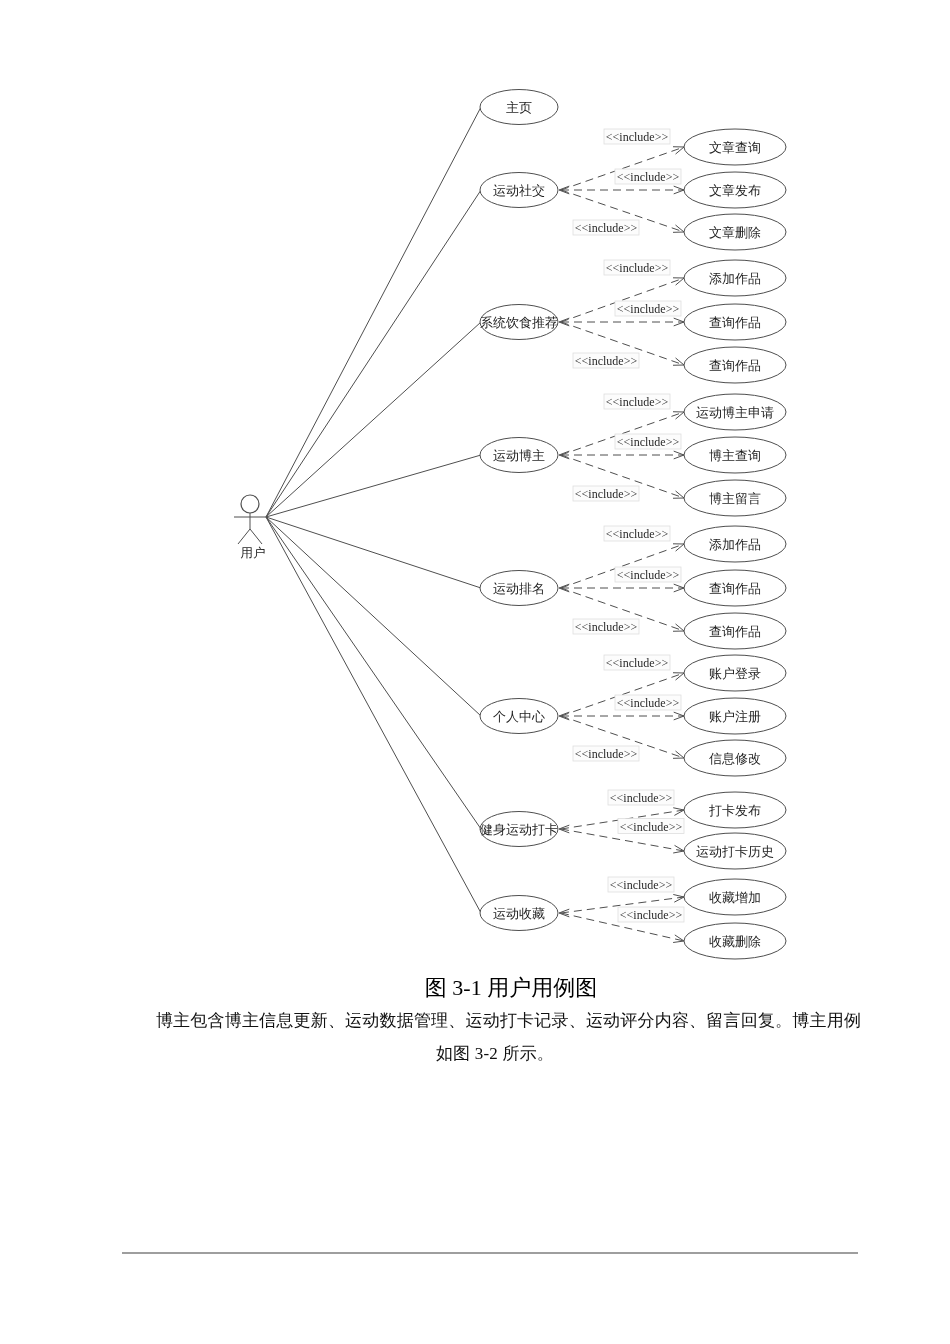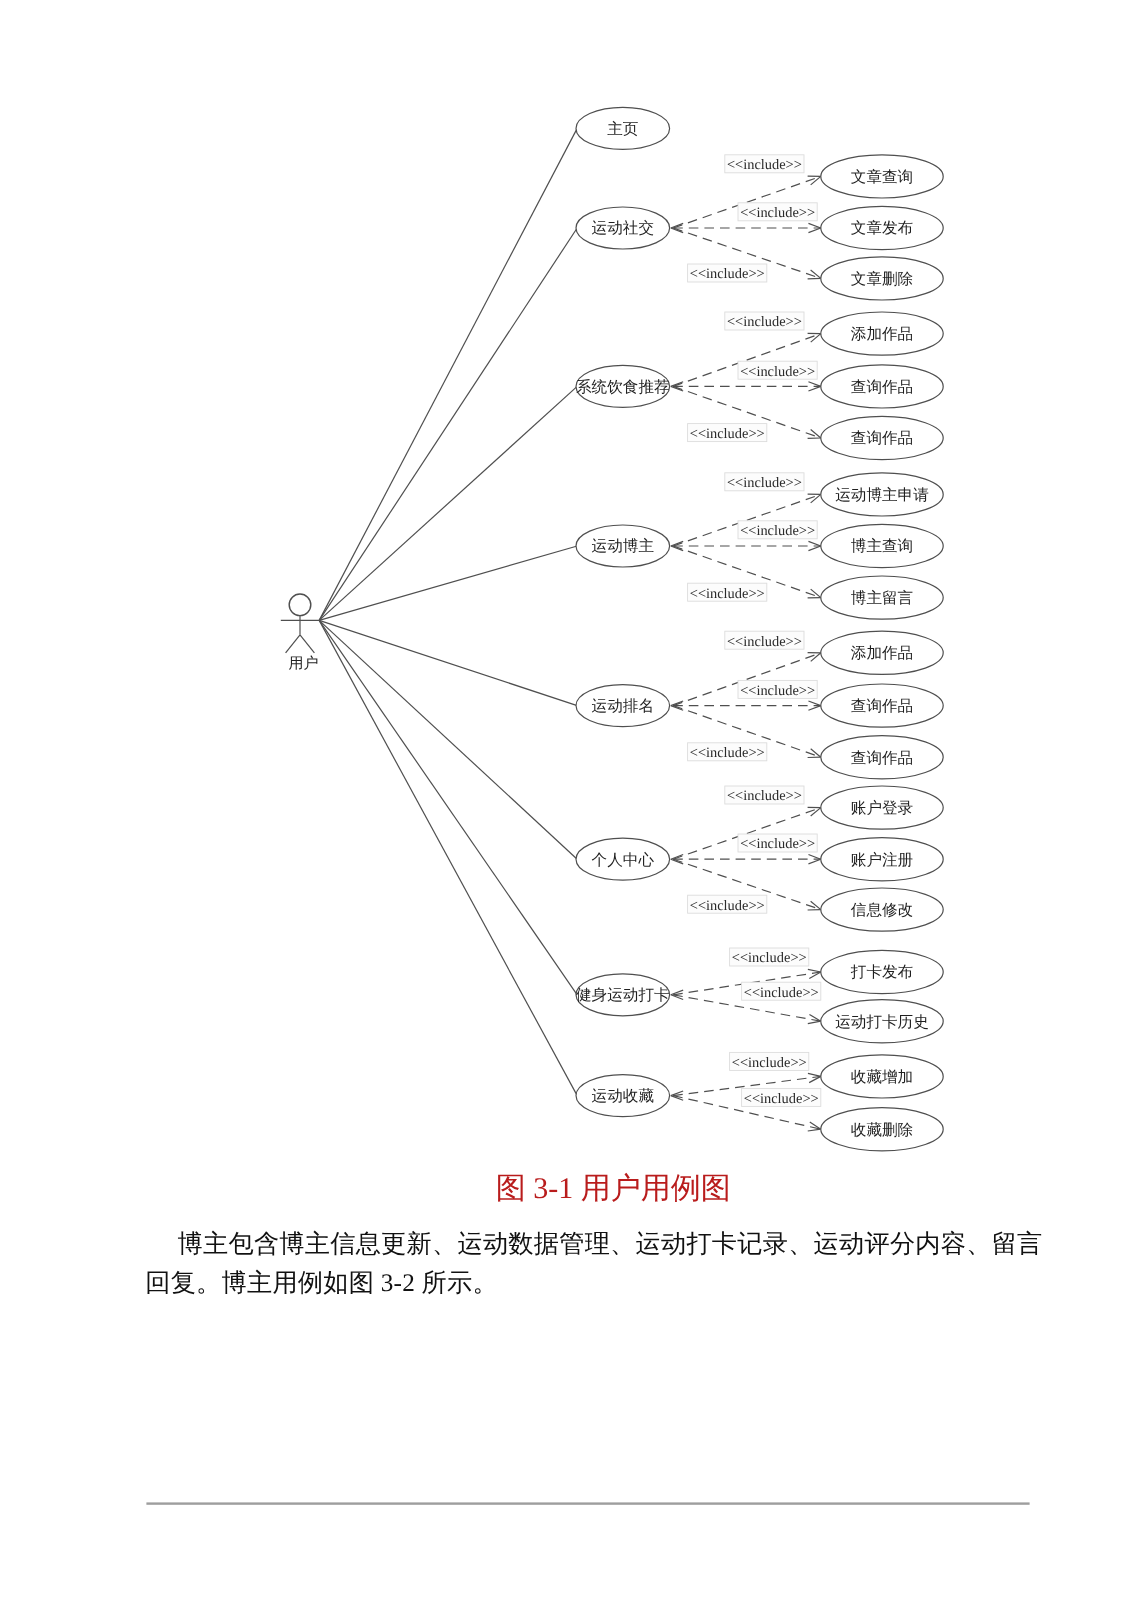--- a/index.html
+++ b/index.html
@@ -7,26 +7,26 @@
   .page{
     position:relative;width:950px;height:1344px;background:#ffffff;
     overflow:hidden;font-family:"Liberation Serif","DejaVu Serif",serif;
   }
   #diagram-svg{position:absolute;left:0;top:0;}
   .dg-text{font-family:"Liberation Serif","DejaVu Serif",serif;font-size:13px;fill:#1f1f1f;}
   .dg-text-small{font-family:"Liberation Serif","DejaVu Serif",serif;font-size:12.5px;fill:#1f1f1f;}
   .inc-text{font-family:"Liberation Serif","DejaVu Serif",serif;font-size:12px;fill:#2a2a2a;}
   .caption{
     position:absolute;top:973px;left:511px;transform:translateX(-50%);
-    font-size:25px;color:#b91c1c;white-space:nowrap;
+    font-size:22px;color:#000000;white-space:nowrap;
   }
   .body-text{
     position:absolute;top:1004px;left:121px;width:748px;
-    font-size:21px;line-height:33px;color:#111;
-    text-indent:27px;text-align:left;letter-spacing:0.2px;margin-top:16px;
+    font-size:17px;line-height:33px;color:#111;
+    text-indent:27px;text-align:center;letter-spacing:0.2px;
   }
   .footer-rule{
     position:absolute;top:1252px;left:122px;width:736px;height:2px;
     background:#9e9e9e;
   }
 </style>
 </head>
 <body>
 
 <div class="page">

